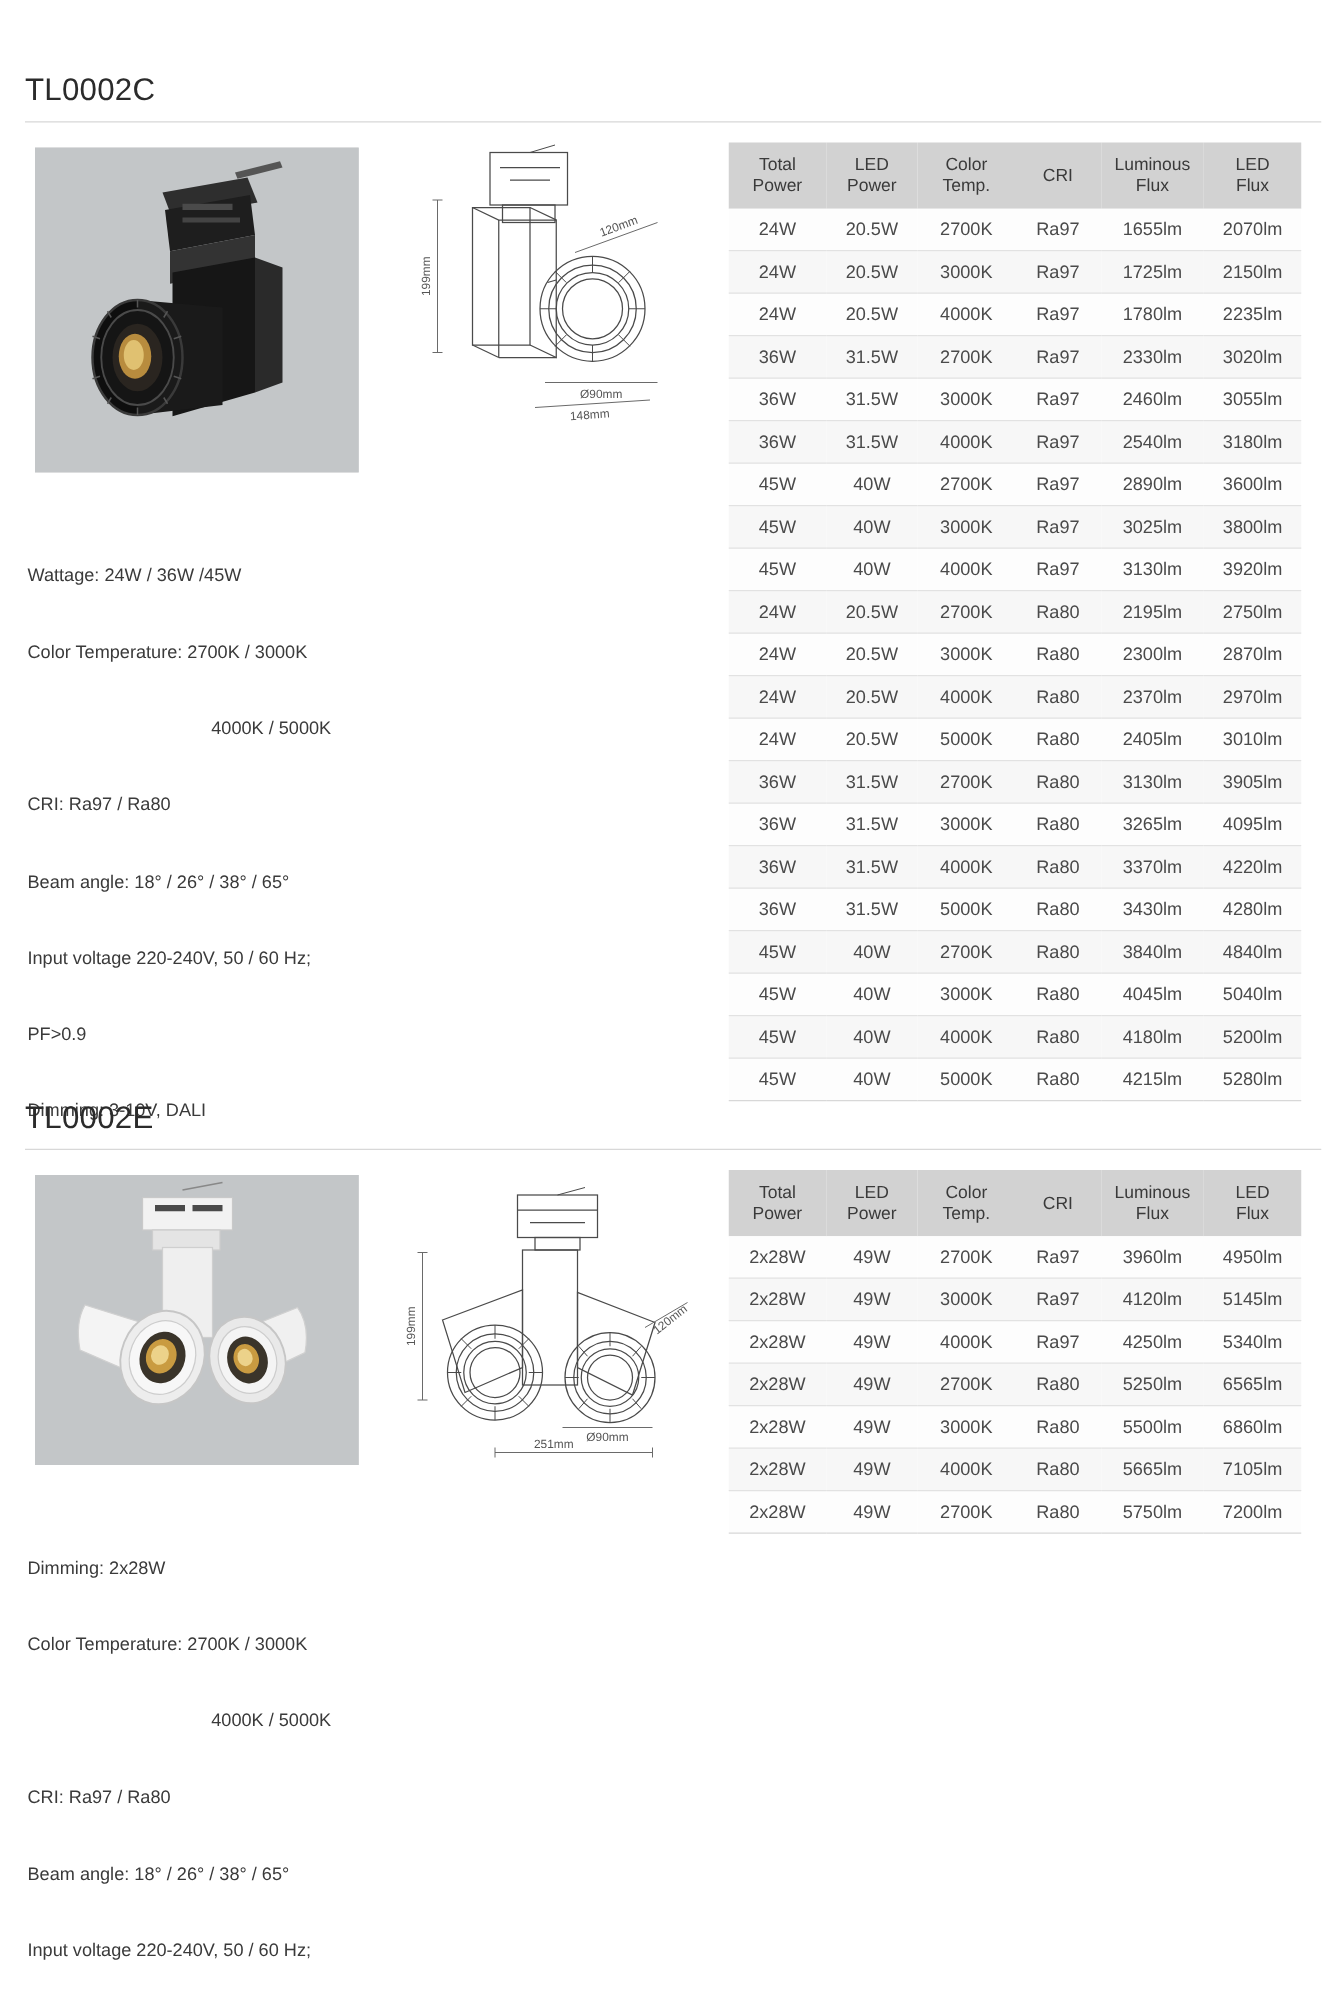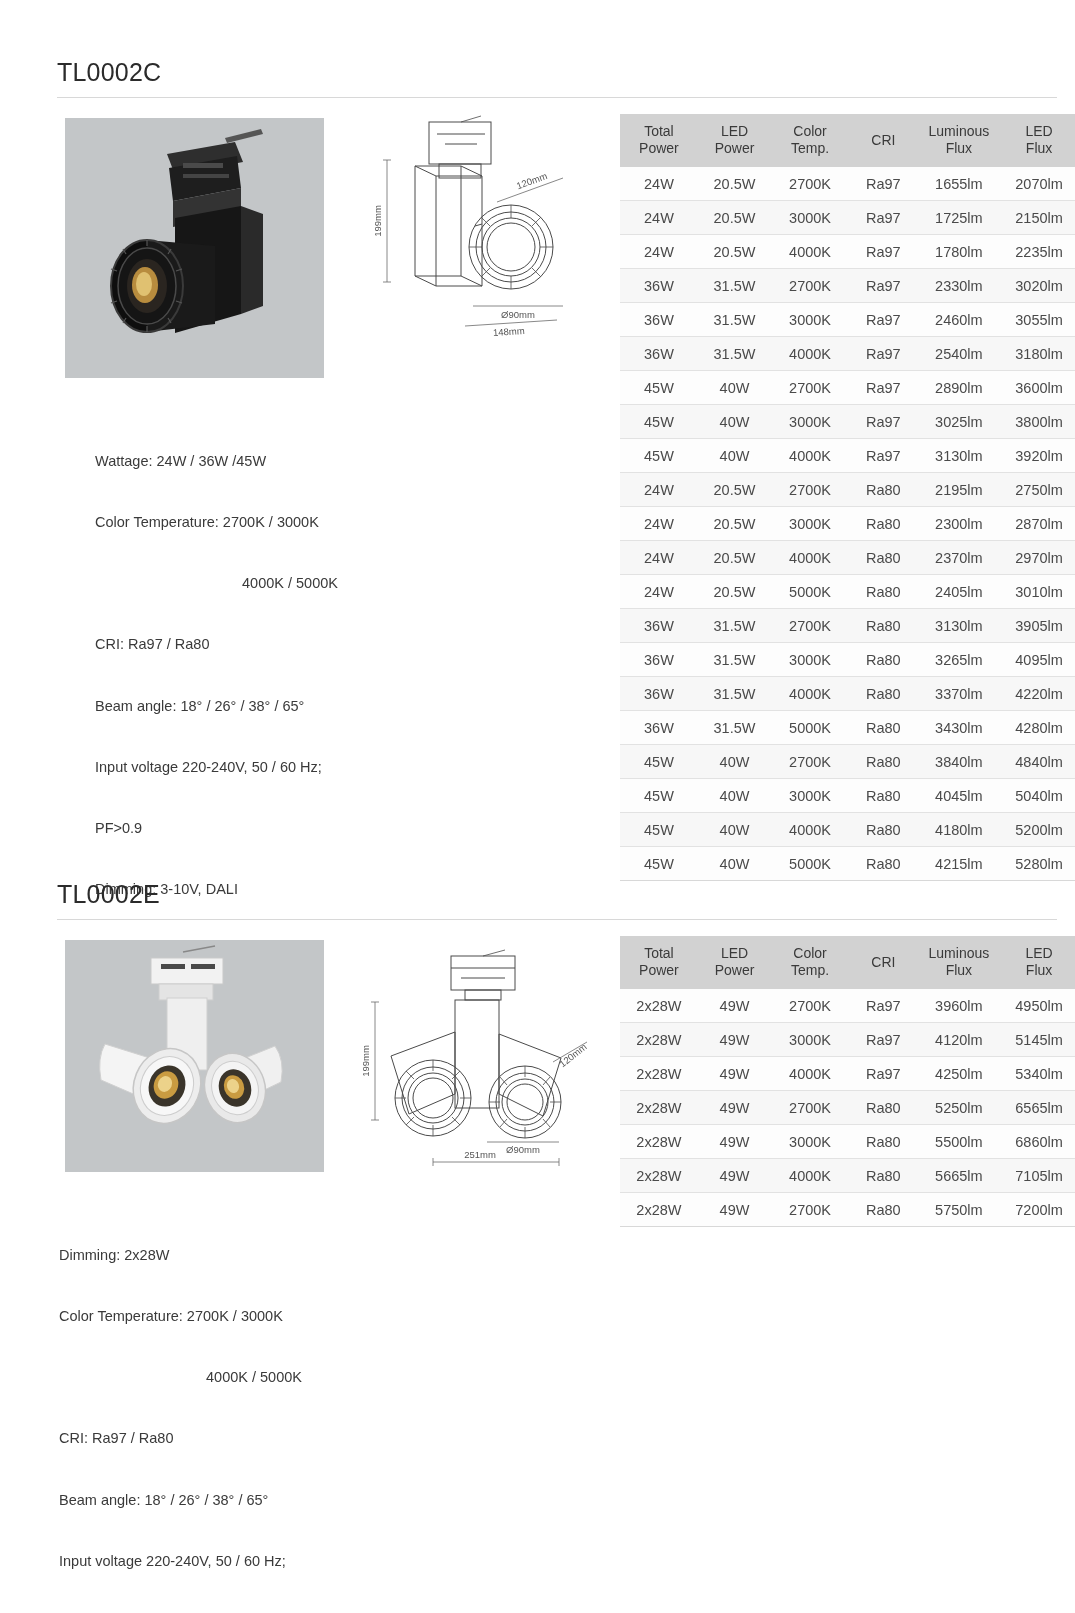--- a/index.html
+++ b/index.html
@@ -7,21 +7,21 @@
     width: 1075px;
     height: 1613px;
     background: #ffffff;
     font-family: "Liberation Sans", sans-serif;
     color: #3c3c3c;
     overflow: hidden;
   }
   .page { position: relative; width: 1075px; height: 1613px; }
 
   
-  .section { position: absolute; left: 0; width: 1075px; padding-left: 37px; }
+  .section { position: absolute; left: 0; width: 1075px; }
   #section-c { top: 58px; }
   #section-e { top: 880px; }
 
   .section-title {
     font-size: 25px;
     color: #2b2b2b;
     letter-spacing: 0.2px;
     padding-left: 20px;
     font-weight: 400;
   }
@@ -46,21 +46,21 @@
 
   
   .spec-block {
     position: absolute;
     left: 22px;
     font-size: 14.5px;
     line-height: 20.4px;
     color: #3a3a3a;
     white-space: pre;
   }
-  #spec-c { top: 296px; margin-left: 36px; }
+  #spec-c { top: 296px; }
   #spec-e { top: 268px; }
   .spec-line { display: block; }
   .spec-indent { padding-left: 147px; }
 
   
   .drawing {
     position: absolute;
     font-family: "Liberation Sans", sans-serif;
   }
   #drawing-c { left: 320px; top: 0px; width: 250px; height: 250px; }

